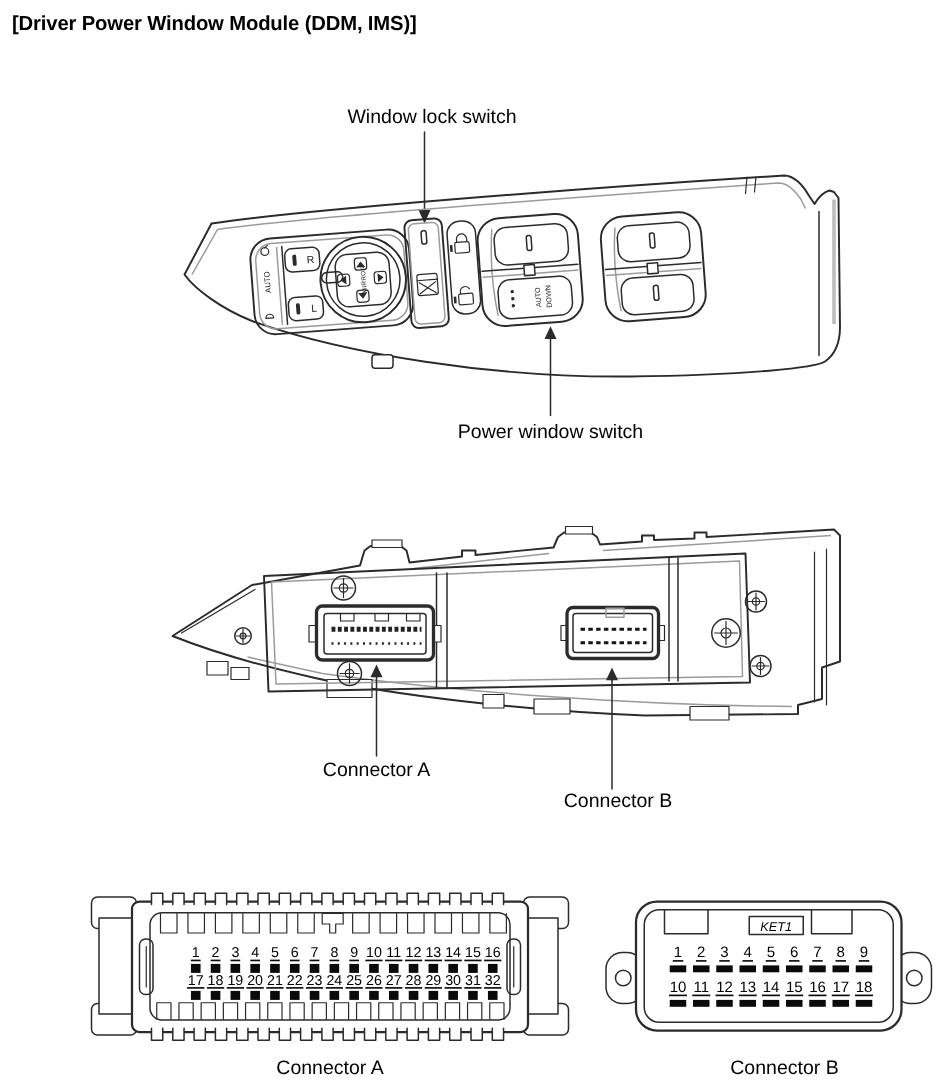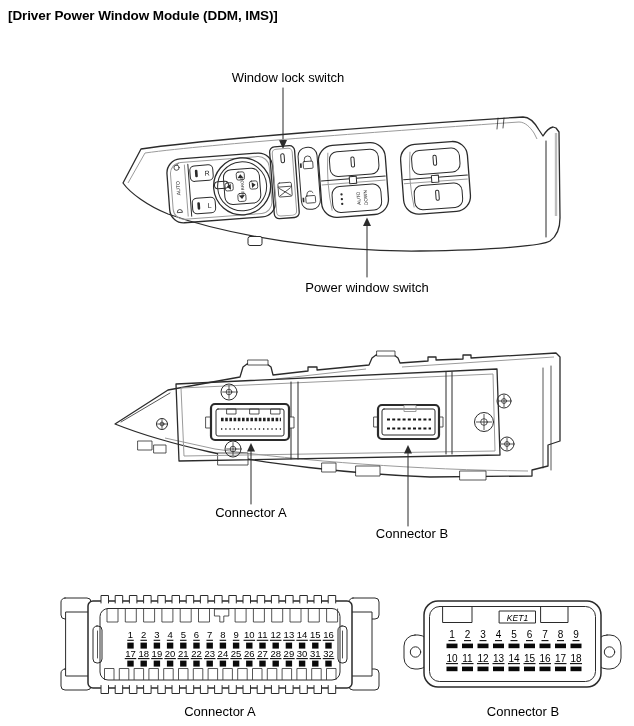--- a/index.html
+++ b/index.html
@@ -1,17 +1,17 @@
 <!DOCTYPE html>
 <html><head>
 <meta charset="utf-8">
 <style>
   html,body{margin:0;padding:0;background:#fff;}
   .stage{position:relative;width:634px;height:726px;background:#fff;overflow:hidden;
-         font-family:"Liberation Sans",sans-serif;}
+         font-family:"Liberation Sans",sans-serif;border-radius:23px;}
   .title{position:absolute;left:8px;top:8px;font-size:13.5px;font-weight:bold;color:#000;
          letter-spacing:-0.1px;white-space:nowrap;}
   svg.fig{position:absolute;left:0;}
   svg text{font-family:"Liberation Sans",sans-serif;fill:#000;}
   .lbl{font-size:13px;}
   .cap{font-size:13px;}
   .ln{stroke:#2b2b2b;fill:none;stroke-width:1.3;stroke-linejoin:round;stroke-linecap:round;}
   .ln2{stroke-width:1;}
   .thin{stroke-width:0.8;}
   .w2{stroke-width:2.2;}

